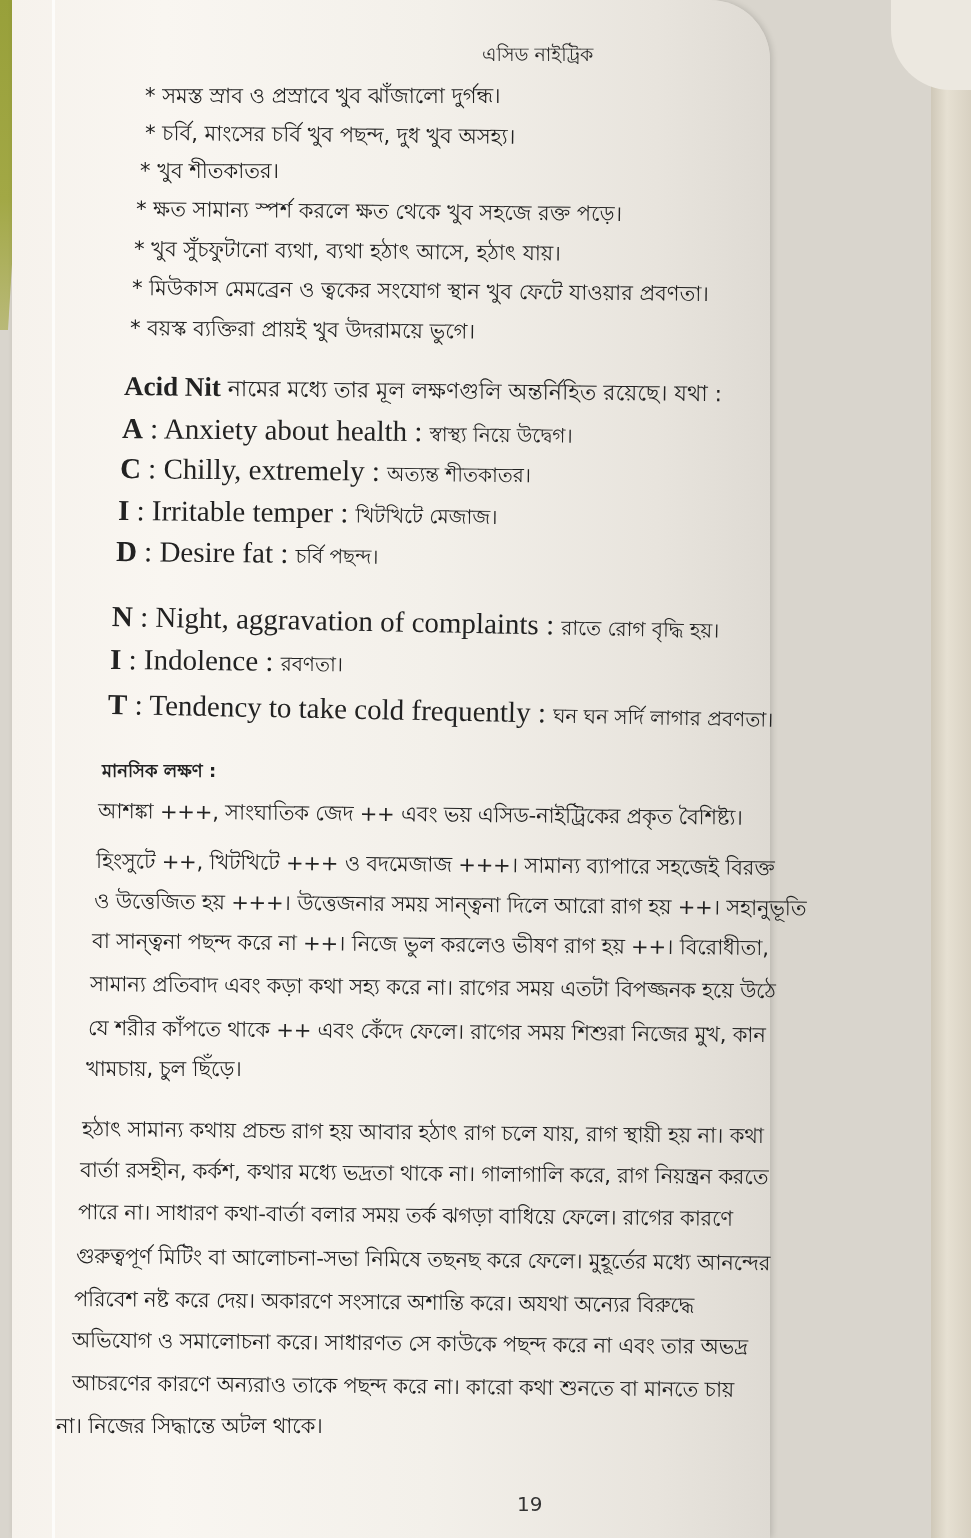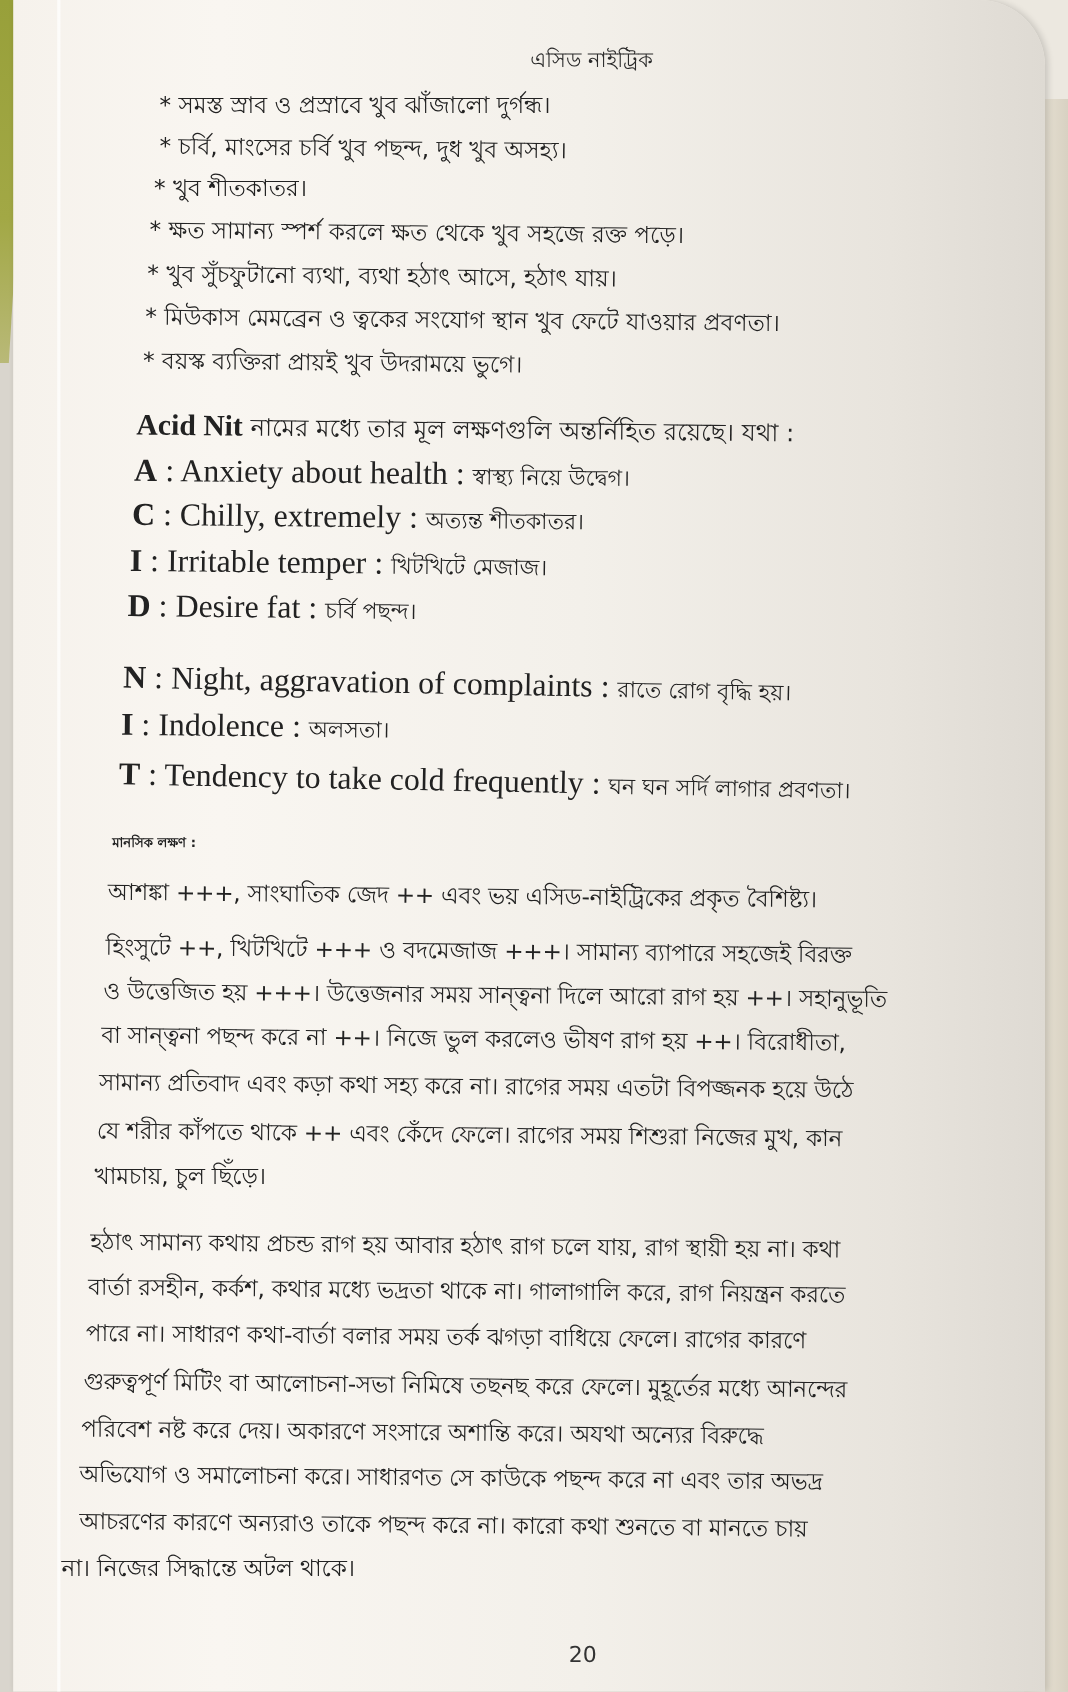--- a/index.html
+++ b/index.html
@@ -16,41 +16,41 @@
   .bg-right {
     position: absolute; right: 0; top: 0; width: 40px; height: 1538px;
     background: linear-gradient(90deg, #cfc8b8 0%, #e6e0d2 40%, #d8d1c2 100%);
   }
   .bg-right-top {
     position: absolute; right: 0; top: 0; width: 80px; height: 90px;
     background: #ece8e0;
     border-bottom-left-radius: 60px;
   }
   .page {
-    position: absolute; left: 12px; top: 0; width: 938px; height: 1538px;
+    position: absolute; left: 12px; top: 0; width: 758px; height: 1538px;
     background: linear-gradient(90deg, #f6f2ec 0%, #f9f6f1 20%, #f3f0ea 55%, #e8e4dd 85%, #dedad3 100%);
     border-top-right-radius: 60px;
     box-shadow: 2px 0 6px rgba(0,0,0,0.15);
   }
   .page::before {
     content: ""; position: absolute; left: 40px; top: 0; width: 3px; height: 100%;
     background: rgba(255,255,255,0.7);
   }
   .running-head {
     position: absolute; top: 40px; left: 470px;
     font-size: 19px; color: #2a2a2a;
   }
   .text { color: #222; position: absolute; white-space: nowrap; }
   .bullet { font-size: 21px; }
   .acro-intro { font-size: 22px; }
   .acro-intro .en { font-family: "Liberation Serif", serif; font-weight: bold; font-size: 27px; }
   .acro { font-family: "Liberation Serif", serif; font-size: 29px; }
   .acro .letter { font-weight: bold; }
   .acro .bn { font-family: "DejaVu Sans", sans-serif; font-size: 20px; }
-  .section-h { font-size: 12px; font-weight: bold; }
+  .section-h { font-size: 18px; font-weight: bold; }
   .para { font-size: 21px; letter-spacing: -0.2px; }
   .page-num { position: absolute; top: 1492px; left: 505px; font-size: 20px; color: #333; }
   .tilt1 { transform: rotate(0.6deg); transform-origin: left center; }
   .tilt2 { transform: rotate(1.1deg); transform-origin: left center; }
 </style>
 </head>
 <body>
 
 <div class="bg-green"></div>
 <div class="bg-right"></div>
@@ -84,21 +84,21 @@
     <div class="text acro tilt1" style="left:106px; top:494px;">
       <span class="letter">I</span><span>  : Irritable temper : </span><span class="bn">খিটখিটে মেজাজ।</span>
     </div>
     <div class="text acro tilt1" style="left:104px; top:535px;">
       <span class="letter">D</span><span> : Desire fat : </span><span class="bn">চর্বি পছন্দ।</span>
     </div>
     <div class="text acro tilt2" style="left:100px; top:600px;">
       <span class="letter">N</span><span> : Night, aggravation of complaints : </span><span class="bn">রাতে রোগ বৃদ্ধি হয়।</span>
     </div>
     <div class="text acro tilt1" style="left:98px; top:643px;">
-      <span class="letter">I</span><span>  : Indolence : </span><span class="bn">অলসতা।</span>
+      <span class="letter">I</span><span>  : Indolence : </span><span class="bn">রবণতা।</span>
     </div>
     <div class="text acro tilt2" style="left:96px; top:688px;">
       <span class="letter">T</span><span> : Tendency to take cold frequently : </span><span class="bn">ঘন ঘন সর্দি লাগার প্রবণতা।</span>
     </div>
   </div>
 
   <div class="text section-h" style="left:90px; top:757px;">মানসিক লক্ষণ :</div>
 
   <div>
     <div class="text para tilt1" style="left:86px; top:795px;">আশঙ্কা +++, সাংঘাতিক জেদ ++ এবং ভয় এসিড-নাইট্রিকের প্রকৃত বৈশিষ্ট্য।</div>
@@ -114,14 +114,14 @@
     <div class="text para tilt1" style="left:70px; top:1113px;">হঠাৎ সামান্য কথায় প্রচন্ড রাগ হয় আবার হঠাৎ রাগ চলে যায়, রাগ স্থায়ী হয় না। কথা</div>
     <div class="text para tilt1" style="left:68px; top:1154px;">বার্তা রসহীন, কর্কশ, কথার মধ্যে ভদ্রতা থাকে না। গালাগালি করে, রাগ নিয়ন্ত্রন করতে</div>
     <div class="text para tilt1" style="left:66px; top:1196px;">পারে না। সাধারণ কথা-বার্তা বলার সময় তর্ক ঝগড়া বাধিয়ে ফেলে। রাগের কারণে</div>
     <div class="text para tilt1" style="left:64px; top:1240px;">গুরুত্বপূর্ণ মিটিং বা আলোচনা-সভা নিমিষে তছনছ করে ফেলে। মুহূর্তের মধ্যে আনন্দের</div>
     <div class="text para tilt1" style="left:62px; top:1283px;">পরিবেশ নষ্ট করে দেয়। অকারণে সংসারে অশান্তি করে। অযথা অন্যের বিরুদ্ধে</div>
     <div class="text para tilt1" style="left:60px; top:1324px;">অভিযোগ ও সমালোচনা করে। সাধারণত সে কাউকে পছন্দ করে না এবং তার অভদ্র</div>
     <div class="text para tilt1" style="left:60px; top:1367px;">আচরণের কারণে অন্যরাও তাকে পছন্দ করে না। কারো কথা শুনতে বা মানতে চায়</div>
     <div class="text para" style="left:44px; top:1410px;">না। নিজের সিদ্ধান্তে অটল থাকে।</div>
   </div>
 
-  <div class="page-num">20</div>
+  <div class="page-num">19</div>
 </div>
 
 </body></html>

